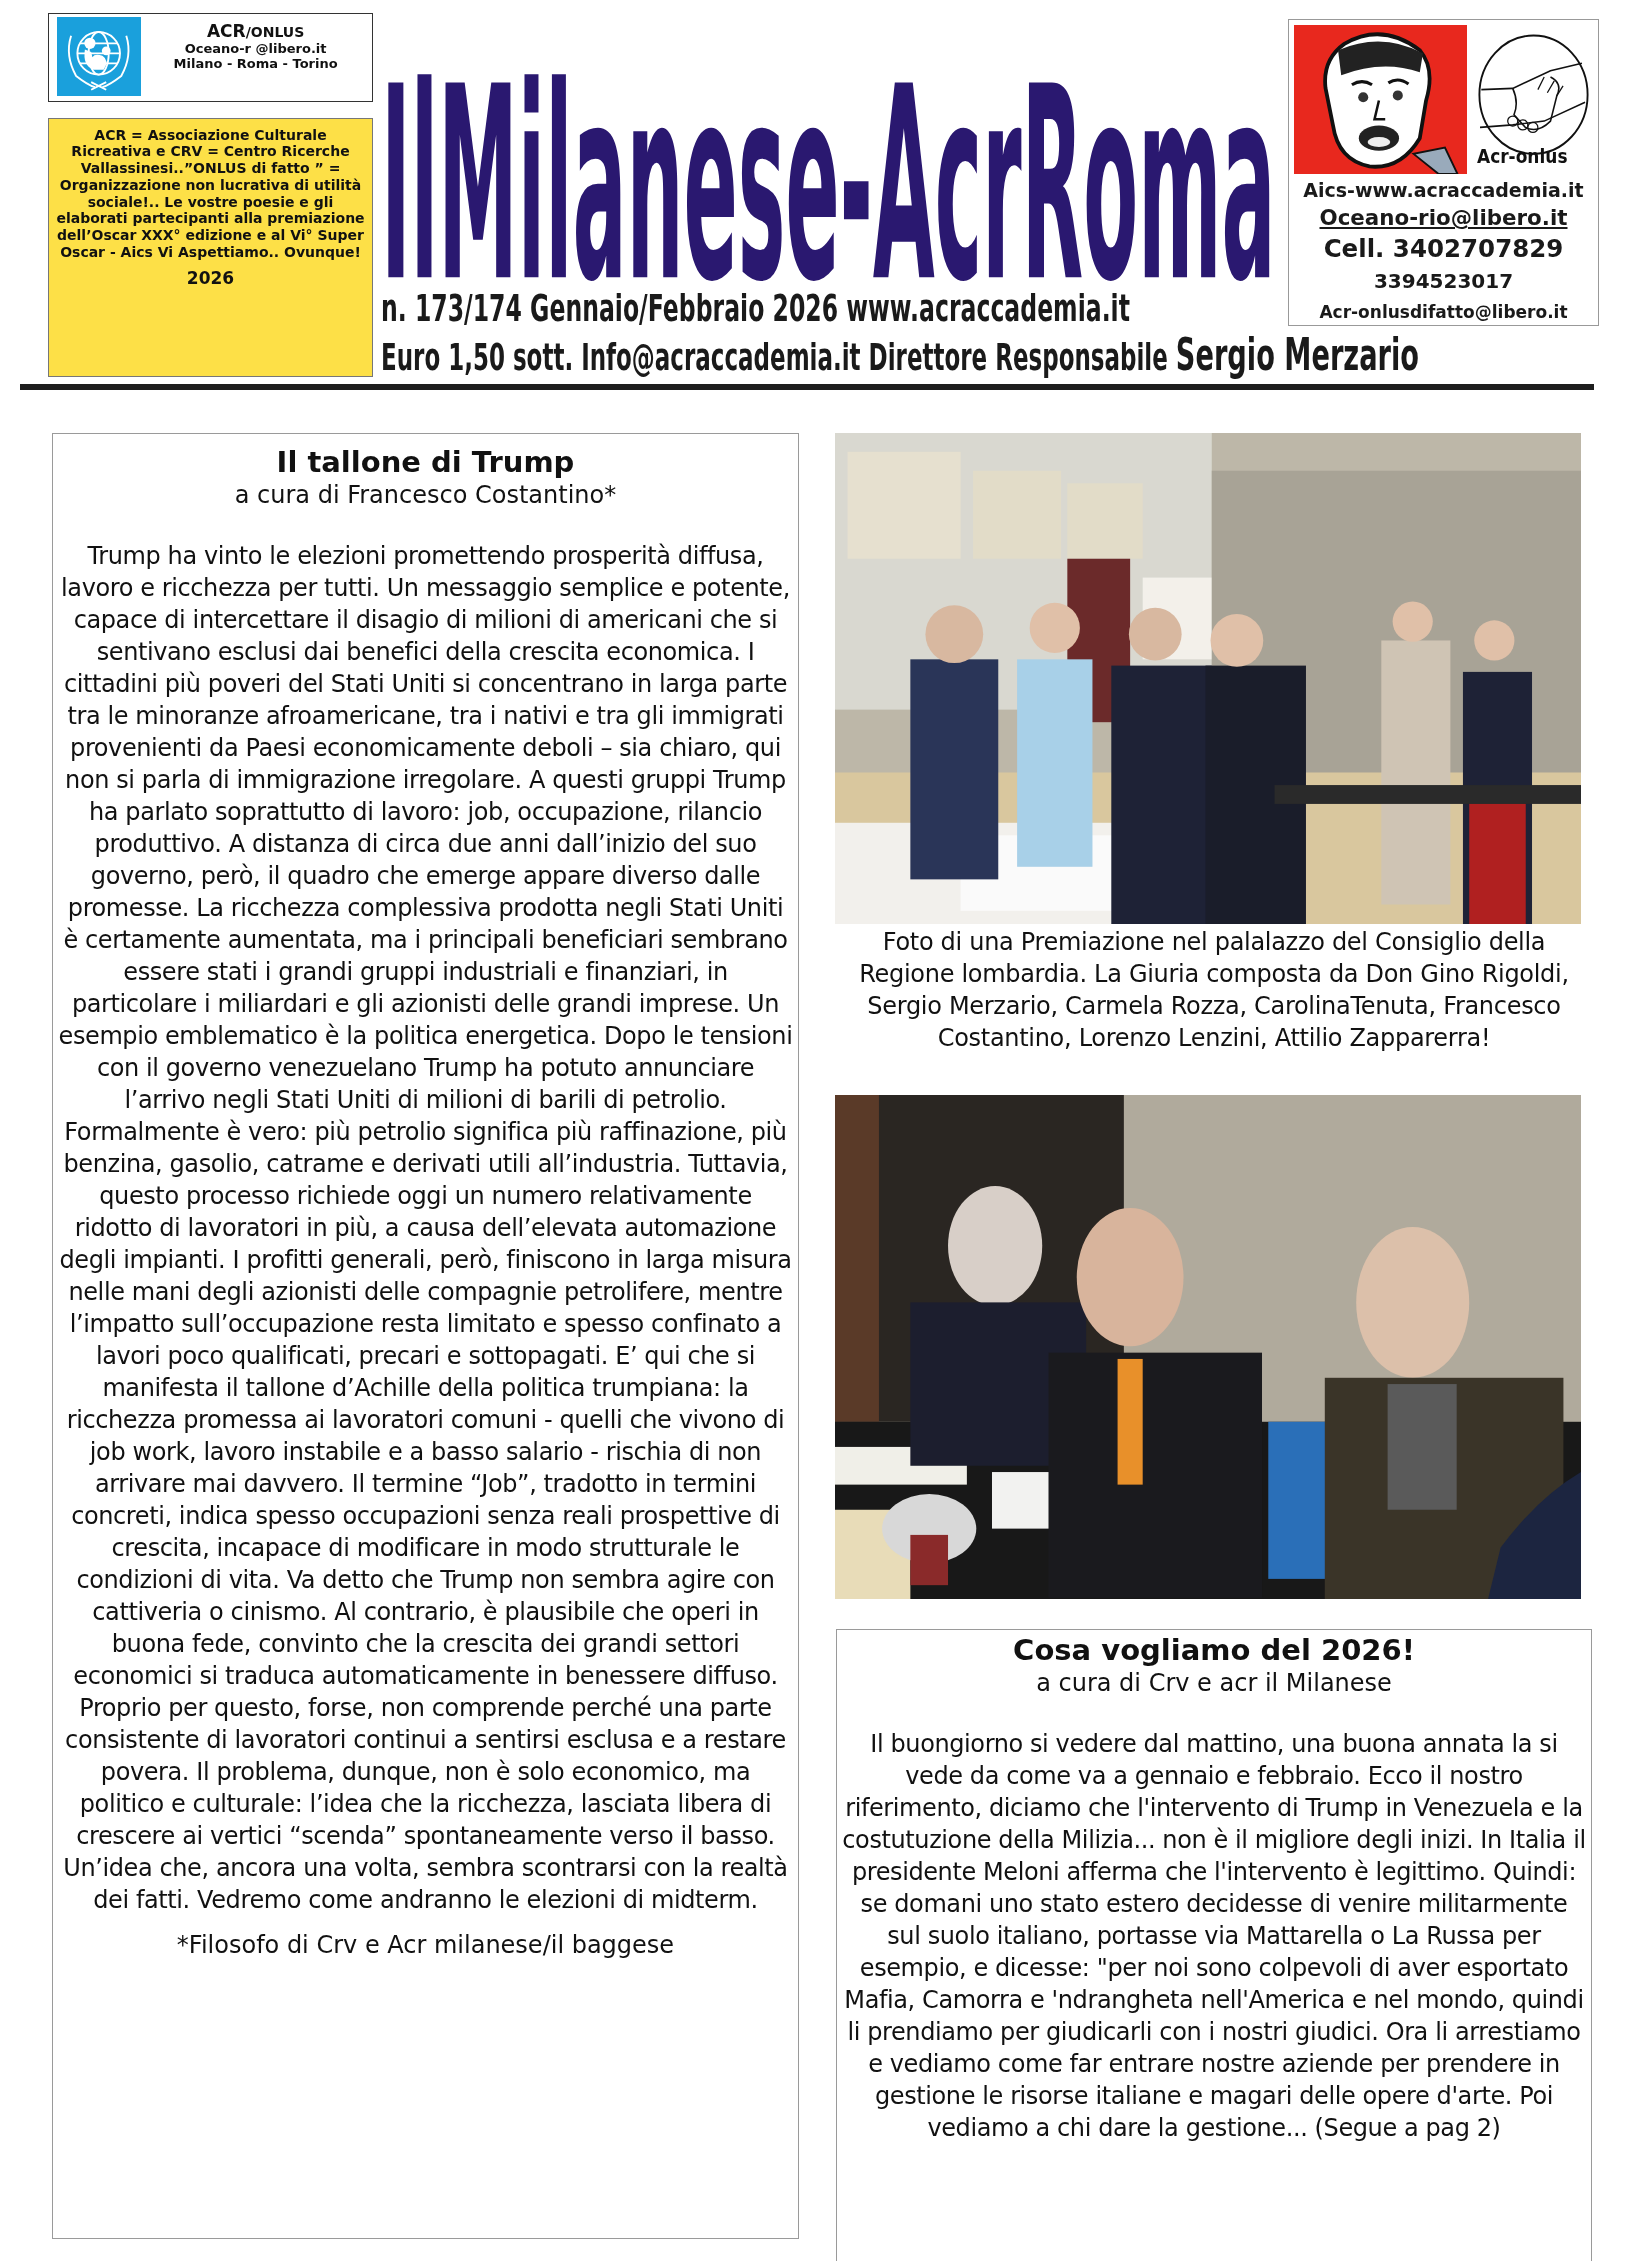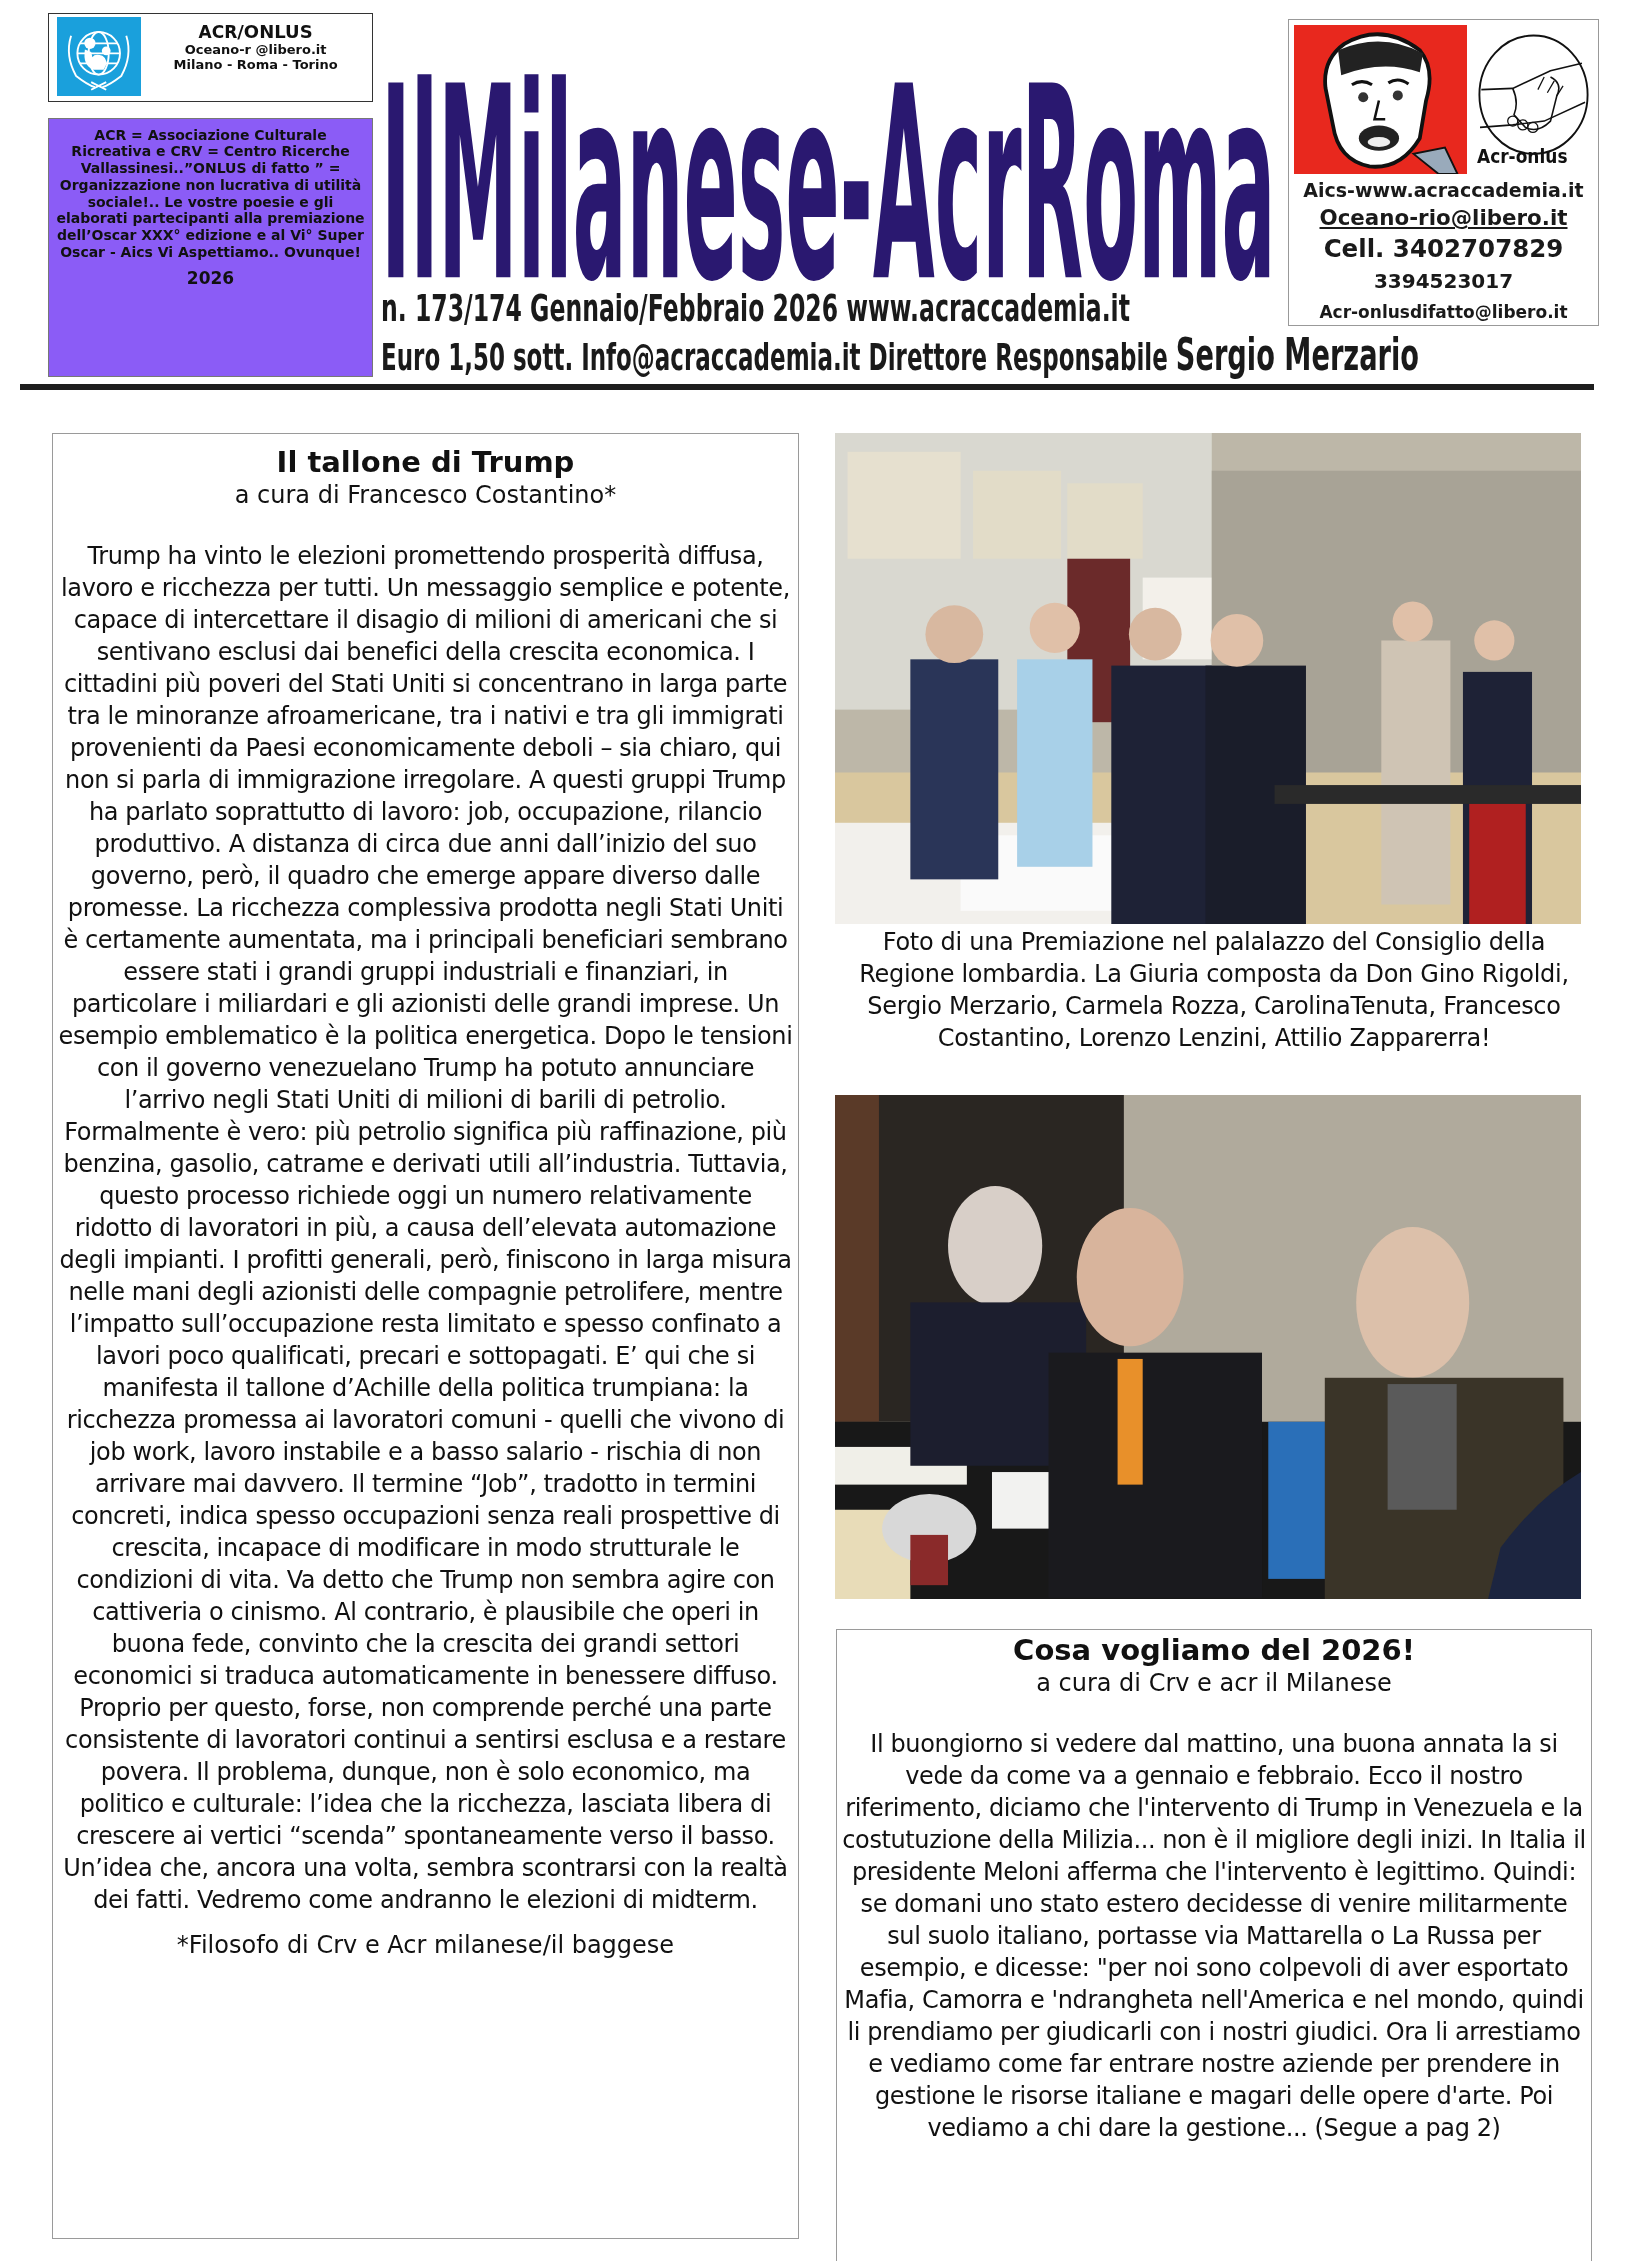--- a/index.html
+++ b/index.html
@@ -6,24 +6,24 @@
   body { width:1633px; height:2261px; position:relative; overflow:hidden;
          font-family:"DejaVu Sans", "Liberation Sans", sans-serif; color:#111; }
   .abs { position:absolute; }
 
   
   .hbox1 { left:48px; top:12.6px; width:325px; height:89px; border:1.3px solid #333; box-sizing:border-box; background:#fff; }
   .un-logo { position:absolute; left:7.5px; top:3.8px; width:84px; height:79px; background:#1aa0dc; }
   .un-logo svg { width:100%; height:100%; }
   .hbox1-text { position:absolute; left:94px; right:3.8px; top:8.8px; text-align:center; font-weight:bold; line-height:1.15; }
   .hbox1-text .t1 { font-size:17px; }
-  .hbox1-text .t1 small { font-size:18px; }
+  .hbox1-text .t1 small { font-size:14px; }
   .hbox1-text .t2, .hbox1-text .t3 { font-size:13px; }
 
-  .hbox2 { left:48px; top:118px; width:325px; height:259px; border:1.3px solid #777; box-sizing:border-box; background:#8b5cf6;
+  .hbox2 { left:48px; top:118px; width:325px; height:259px; border:1.3px solid #777; box-sizing:border-box; background:#fde047;
            text-align:center; font-weight:bold; font-size:14px; line-height:1.2; padding:7.5px 3.8px 0 3.8px; }
   .hbox2 .year { margin-top:7.5px; font-size:17px; }
 
   
   .masthead { left:381px; top:14px; width:897px; height:266px; overflow:visible; }
   .masthead svg { width:100%; height:100%; overflow:visible; }
   .subline { font-family:"DejaVu Sans", sans-serif; font-weight:bold; color:#1a1a1a; white-space:nowrap; transform-origin:left center; }
   .subline1 { left:381px; top:286px; font-size:38px; transform:scaleX(0.62); }
   .subline2 { left:381px; top:328px; font-size:38px; transform:scaleX(0.605); }
   .subline2 .big { font-size:45px; }

